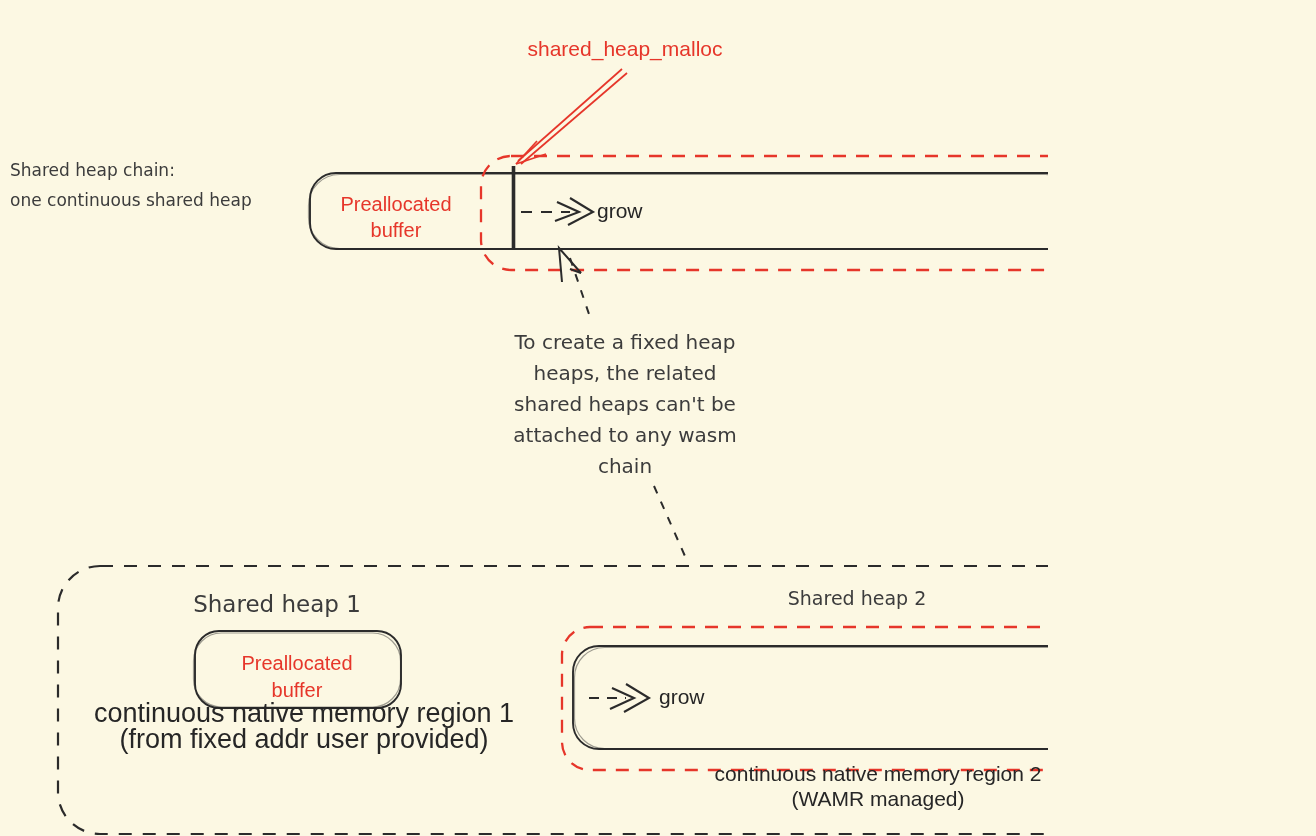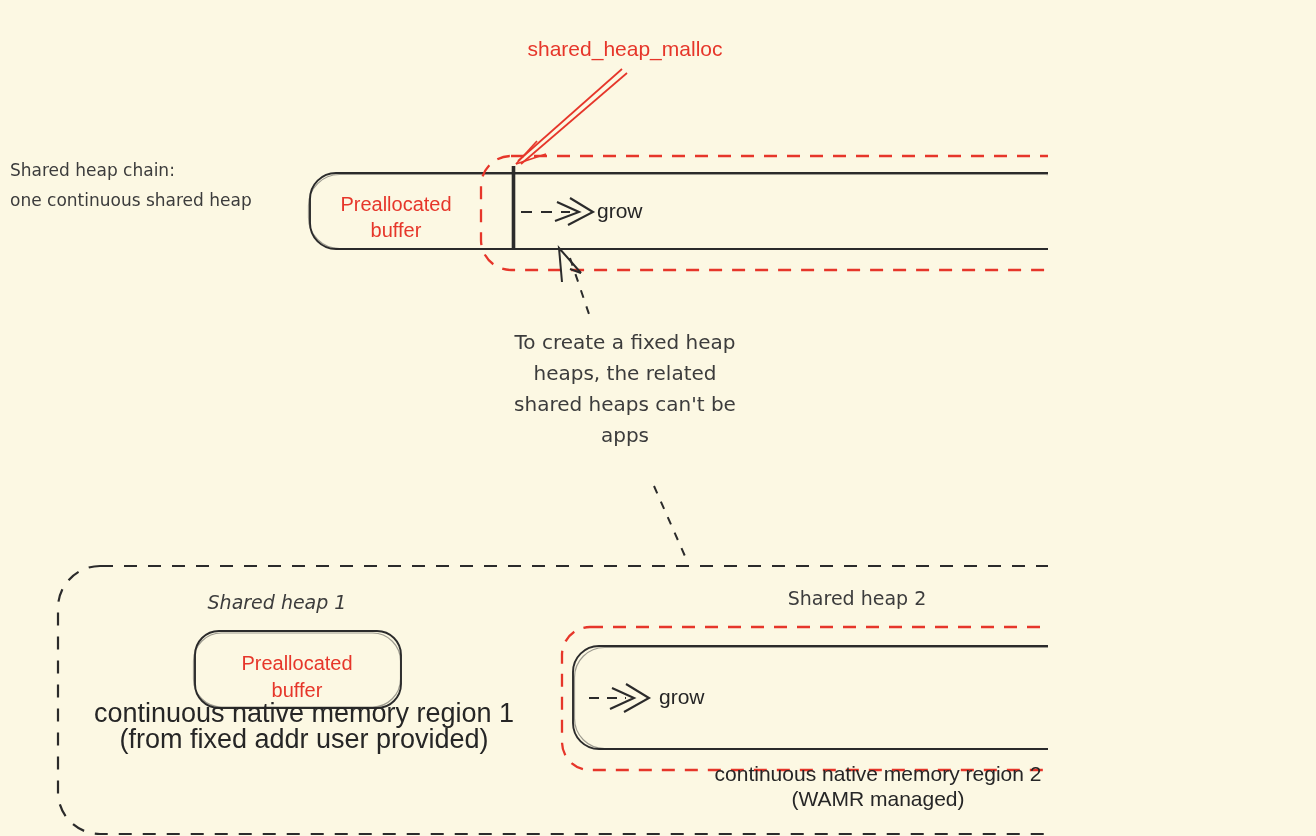--- a/index.html
+++ b/index.html
@@ -21,21 +21,21 @@
   
   .s-ink{stroke:var(--ink); fill:none;}
   .s-red{stroke:var(--red); fill:none;}
   .echo{opacity:.45;}
   
   #malloc-label{left:625px; top:25px; font-size:21px;}
   #caption{left:10px; top:143px; font-size:17px; line-height:30px;}
   #prealloc-top{left:396px; top:179px; font-size:20px; line-height:26px;}
   #grow1{left:597px; top:187px; font-size:21px;}
   #note{left:625px; top:315px; font-size:20px; line-height:31px;}
-  #heap1-title{left:277px; top:579px; font-size:19px;font-style:italic;}
+  #heap1-title{left:277px; top:579px; font-size:23px;}
   #prealloc-bottom{left:297px; top:638px; font-size:20px; line-height:27px;}
   #region1{left:304px; top:688px; font-size:27px; line-height:26px;}
   #heap2-title{left:857px; top:575px; font-size:19px;}
   #grow2{left:659px; top:673px; font-size:21px;}
   #region2{left:878px; top:749px; font-size:21px; line-height:25px;}
 </style>
 </head>
 <body>
 
 <div id="stage">
@@ -99,21 +99,22 @@
     <div>Preallocated</div>
     <div>buffer</div>
   </div>
 
   <div id="grow1" class="txt f-plain">grow</div>
 
   <div id="note" class="txt center f-hand">
     <div>To create a fixed heap</div>
     <div>heaps, the related</div>
     <div>shared heaps can't be</div>
-    <div>apps</div>
+    <div>attached to any wasm</div>
+    <div>chain</div>
   </div>
 
   <div id="heap1-title" class="txt center f-hand">Shared heap 1</div>
 
   <div id="prealloc-bottom" class="txt center f-plain red">
     <div>Preallocated</div>
     <div>buffer</div>
   </div>
 
   <div id="region1" class="txt center f-plain">

